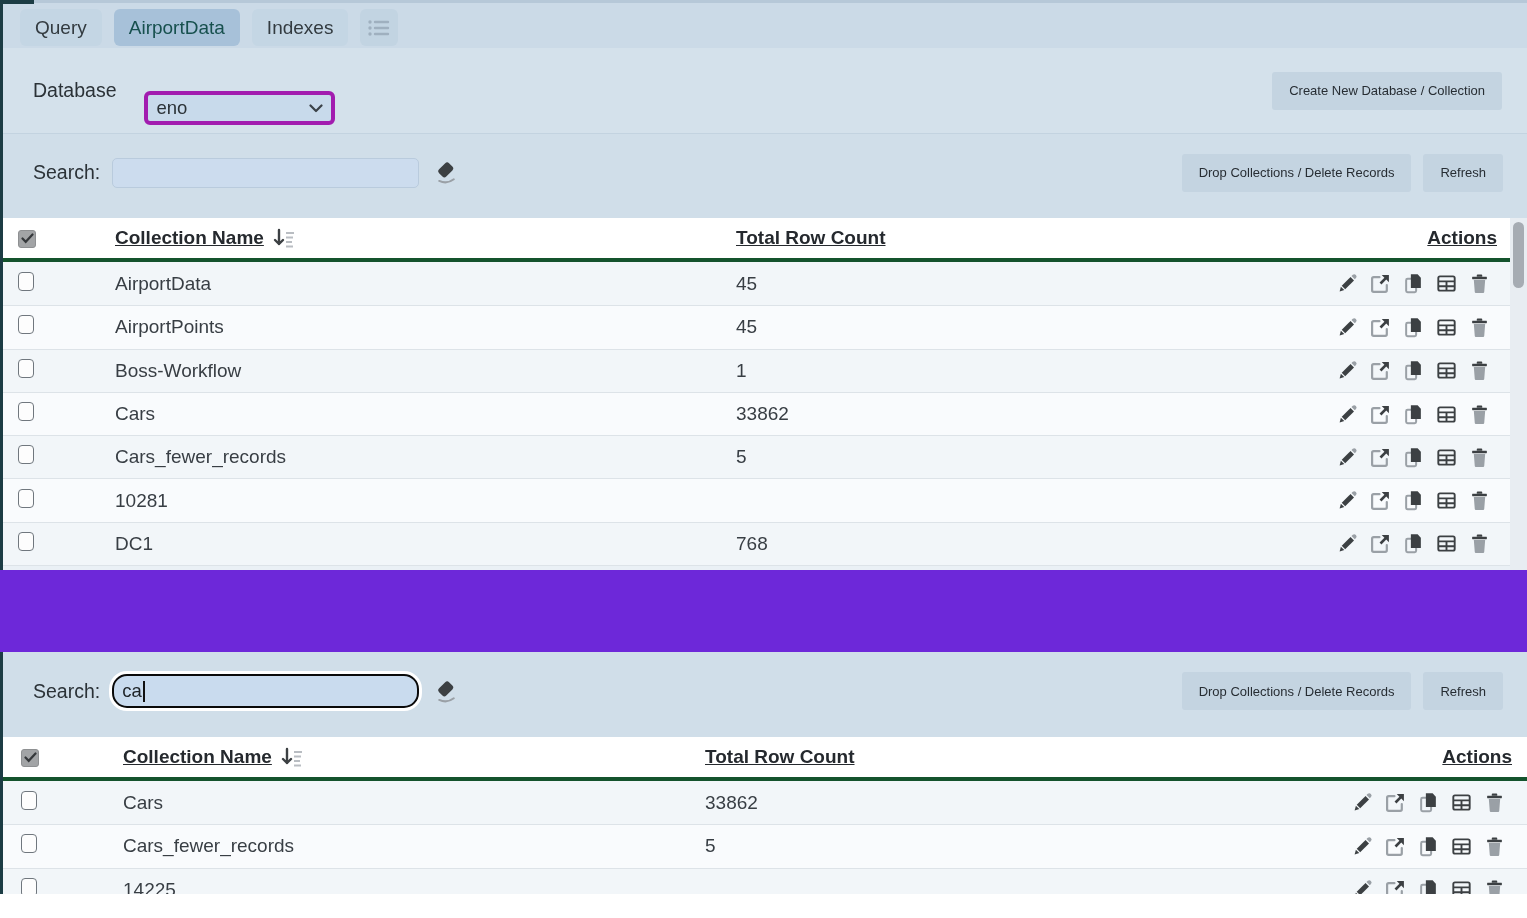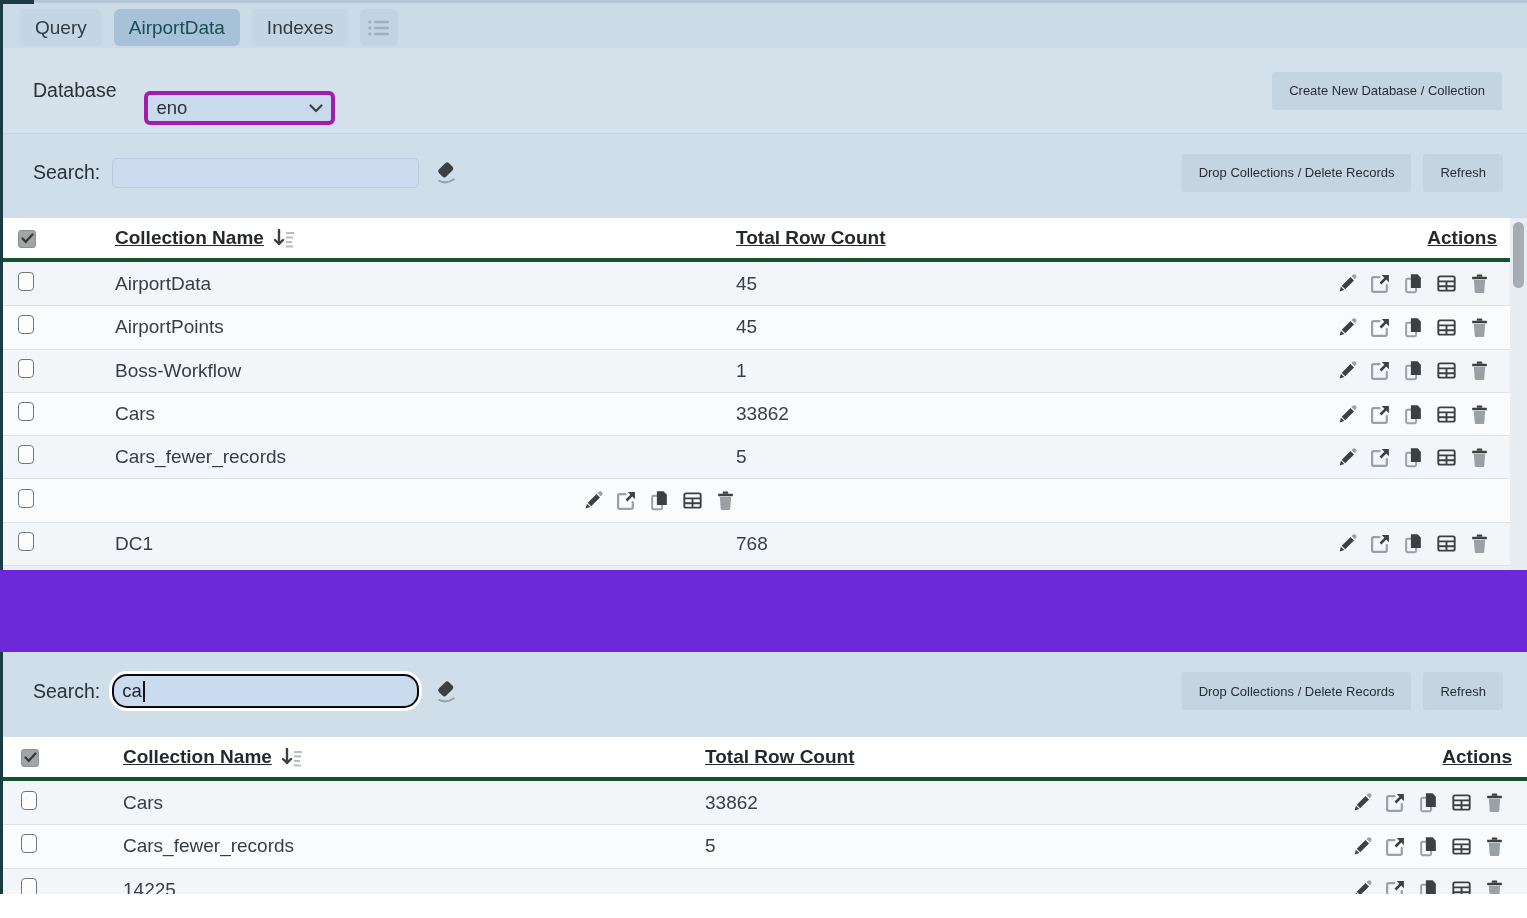--- a/index.html
+++ b/index.html
@@ -359,20 +359,21 @@
                 <path d="M4.6 6.6h10.8l-.9 11.5a1 1 0 0 1-1 .9H6.5a1 1 0 0 1-1-.9z" fill="#9aa0a6"></path>
                 <rect x="3" y="3.5" width="14" height="2.4" rx="0.4" fill="#3c4043"></rect>
                 <path d="M7.4 3.5V2.2a.8.8 0 0 1 .8-.8h3.6a.8.8 0 0 1 .8.8v1.3z" fill="#3c4043"></path>
               </svg>
             </span>
           </span>
         </div>
 
         <div class="trow">
           <span><span class="checkbox"></span></span>
+          <span>10281</span>
           <span class="actions-cell">
             <span class="act">
               <svg width="21" height="21" viewBox="0 0 20 20">
                 <path d="M2.5 17.5l1.2-4.5 3.3 3.3z" fill="#3c4043"></path>
                 <path d="M4.5 12.2L12.9 3.8l3.3 3.3-8.4 8.4z" fill="#3c4043"></path>
                 <path d="M13.8 2.9l1.2-1.2a2.2 2.2 0 0 1 3.1 3.1l-1.2 1.2z" fill="#9aa0a6"></path>
               </svg>
             </span>
             <span class="act">
               <svg width="21" height="21" viewBox="0 0 20 20">

